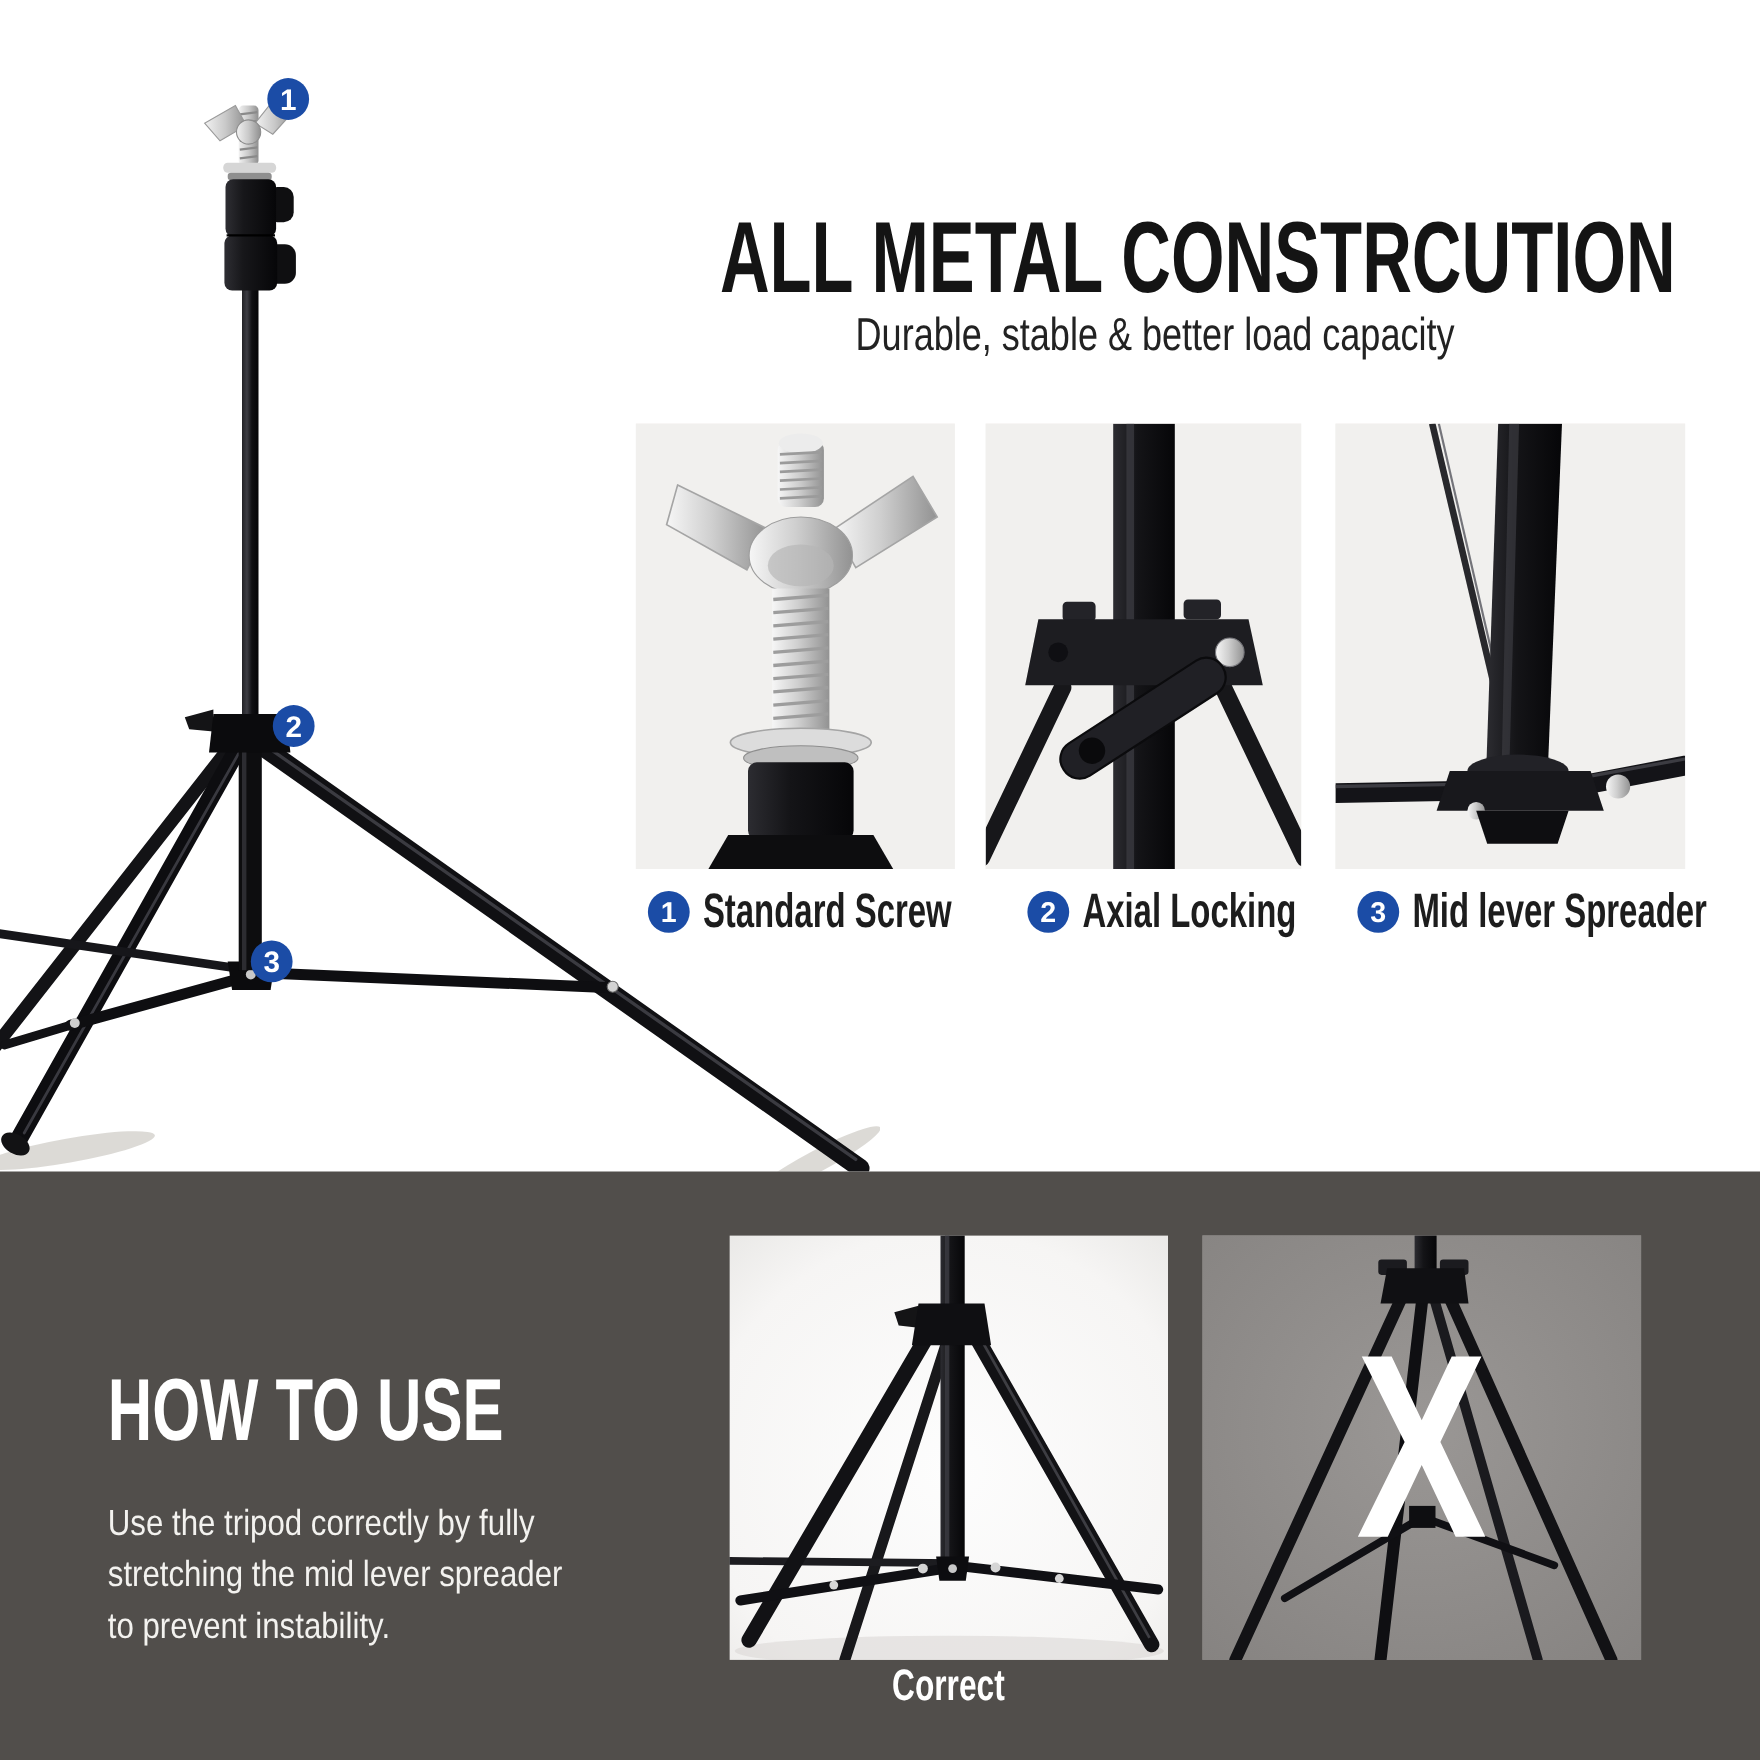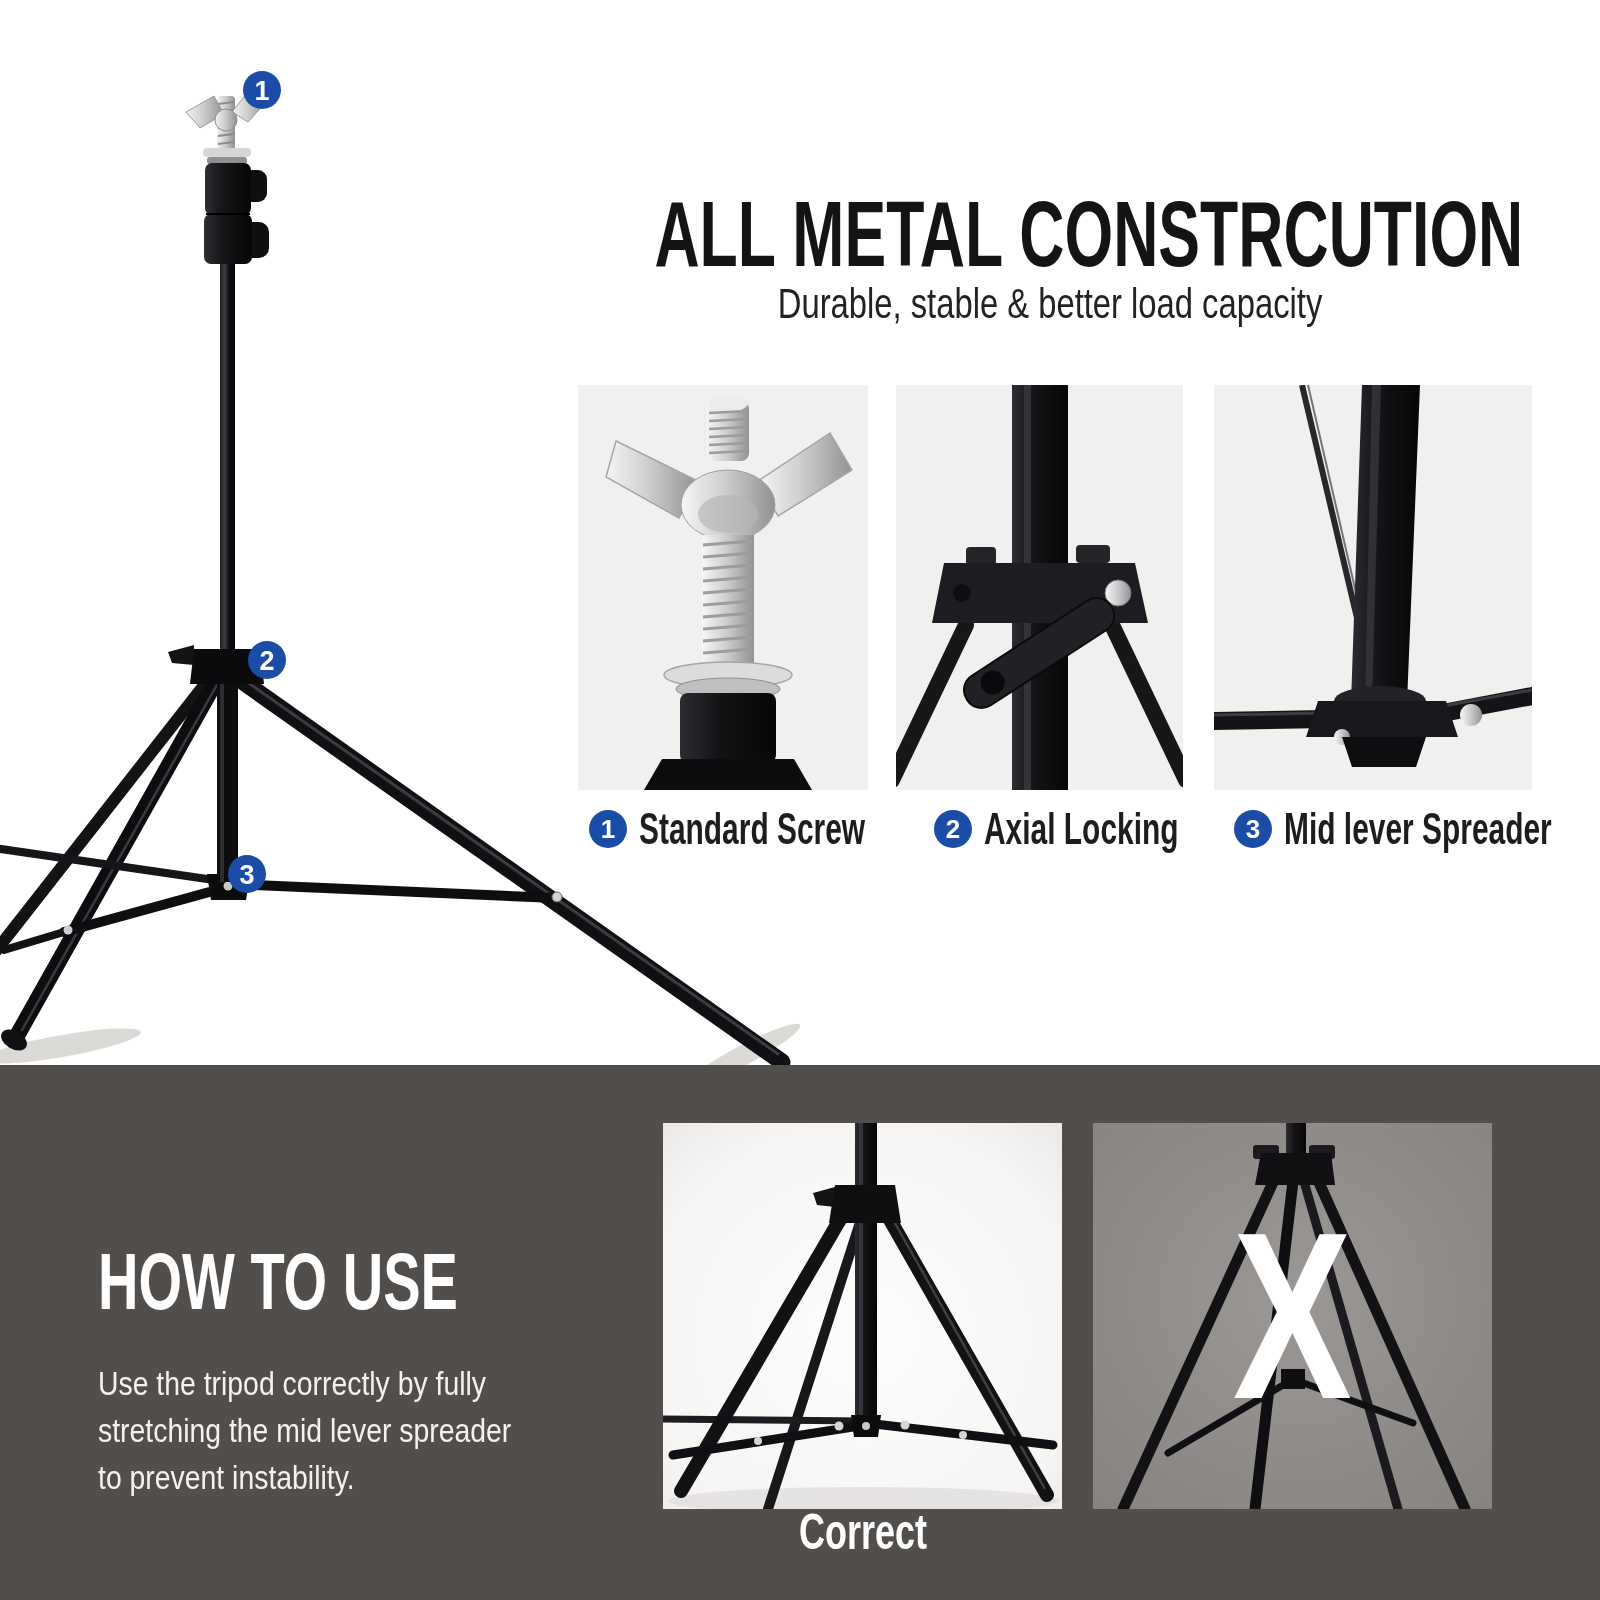--- a/index.html
+++ b/index.html
@@ -61,21 +61,21 @@
   .x-overlay{
     position:absolute;left:1093px;top:1123px;width:399px;height:386px;
     display:flex;align-items:center;justify-content:center;pointer-events:none;
   }
   .x-overlay>span{
     color:#ffffff;font-size:238px;line-height:238px;font-weight:bold;
     transform:scaleX(0.75);transform-origin:center;
   }
   .photo-label{
     position:absolute;top:1508px;width:399px;text-align:center;color:#ffffff;
-    font-size:50px;line-height:48px;font-weight:bold;white-space:nowrap;
+    font-size:40px;line-height:48px;font-weight:bold;white-space:nowrap;
   }
   .photo-label>span{display:inline-block;transform:scaleX(0.72);transform-origin:center;}
   #label-correct{left:663px;} #label-wrong{left:1093px;}
   
   .stand{position:absolute;left:0;top:0;width:800px;height:1065px;}
 </style>
 </head>
 <body>
 
 <div class="page">

